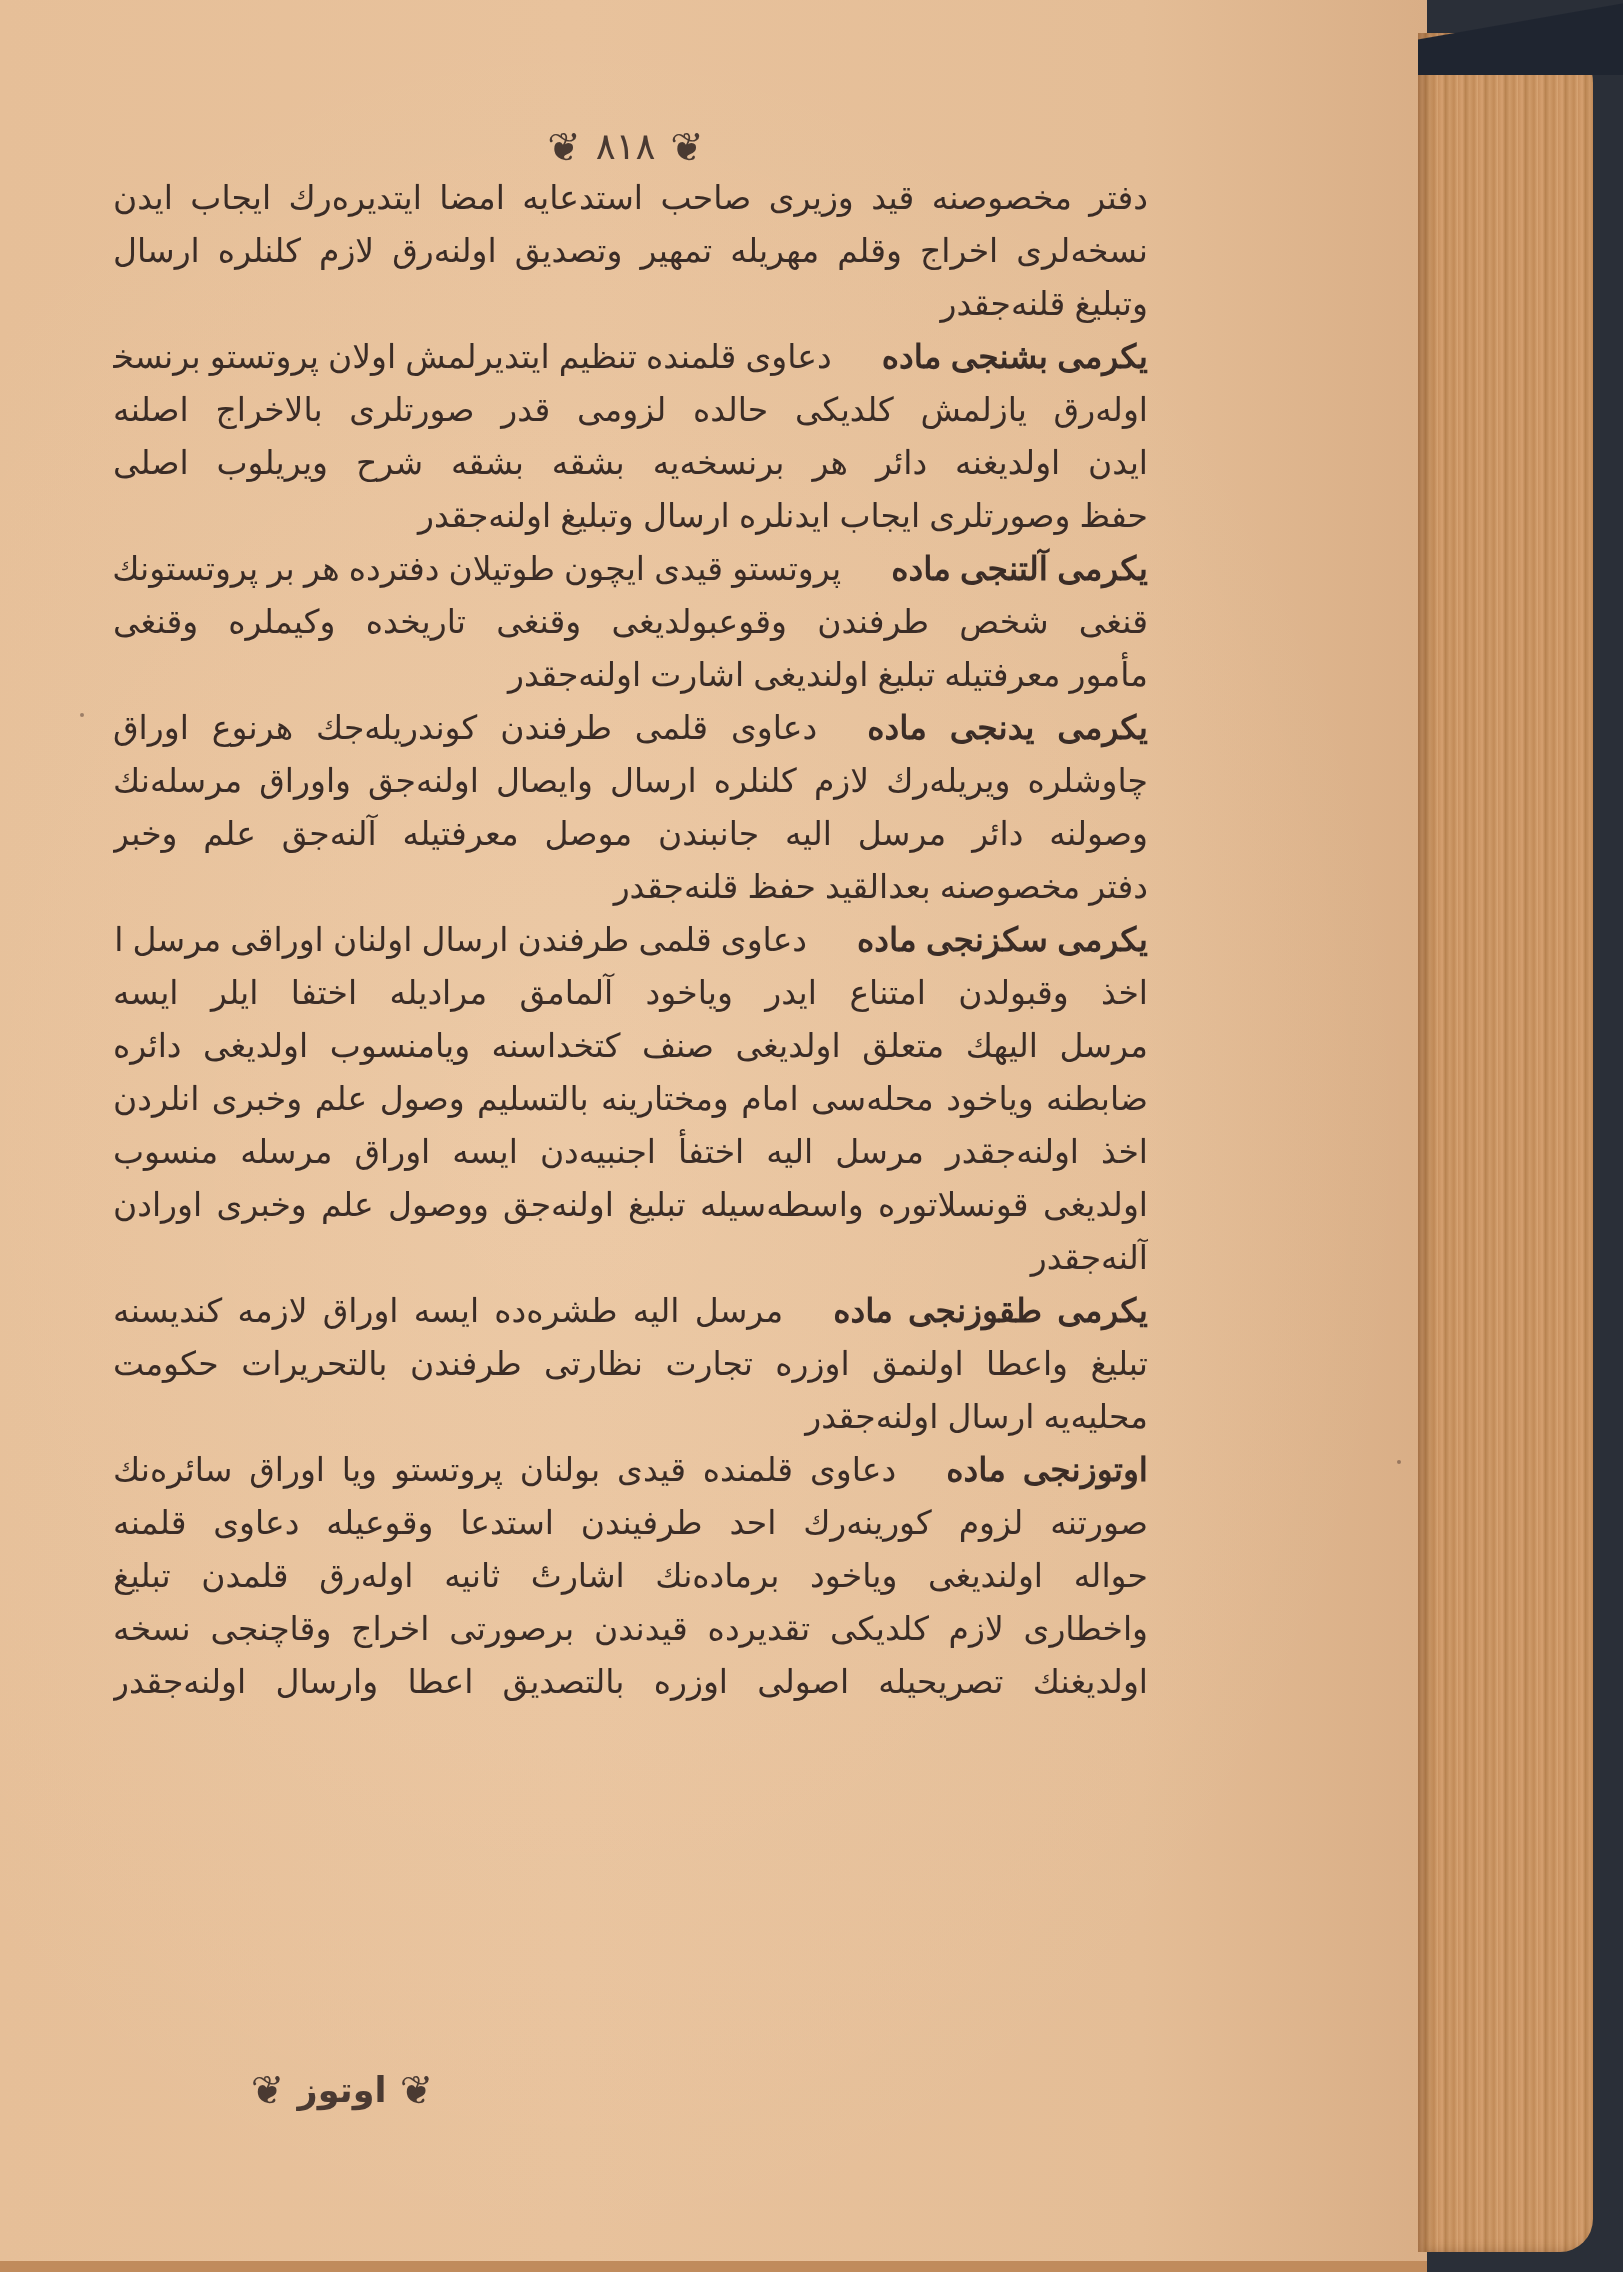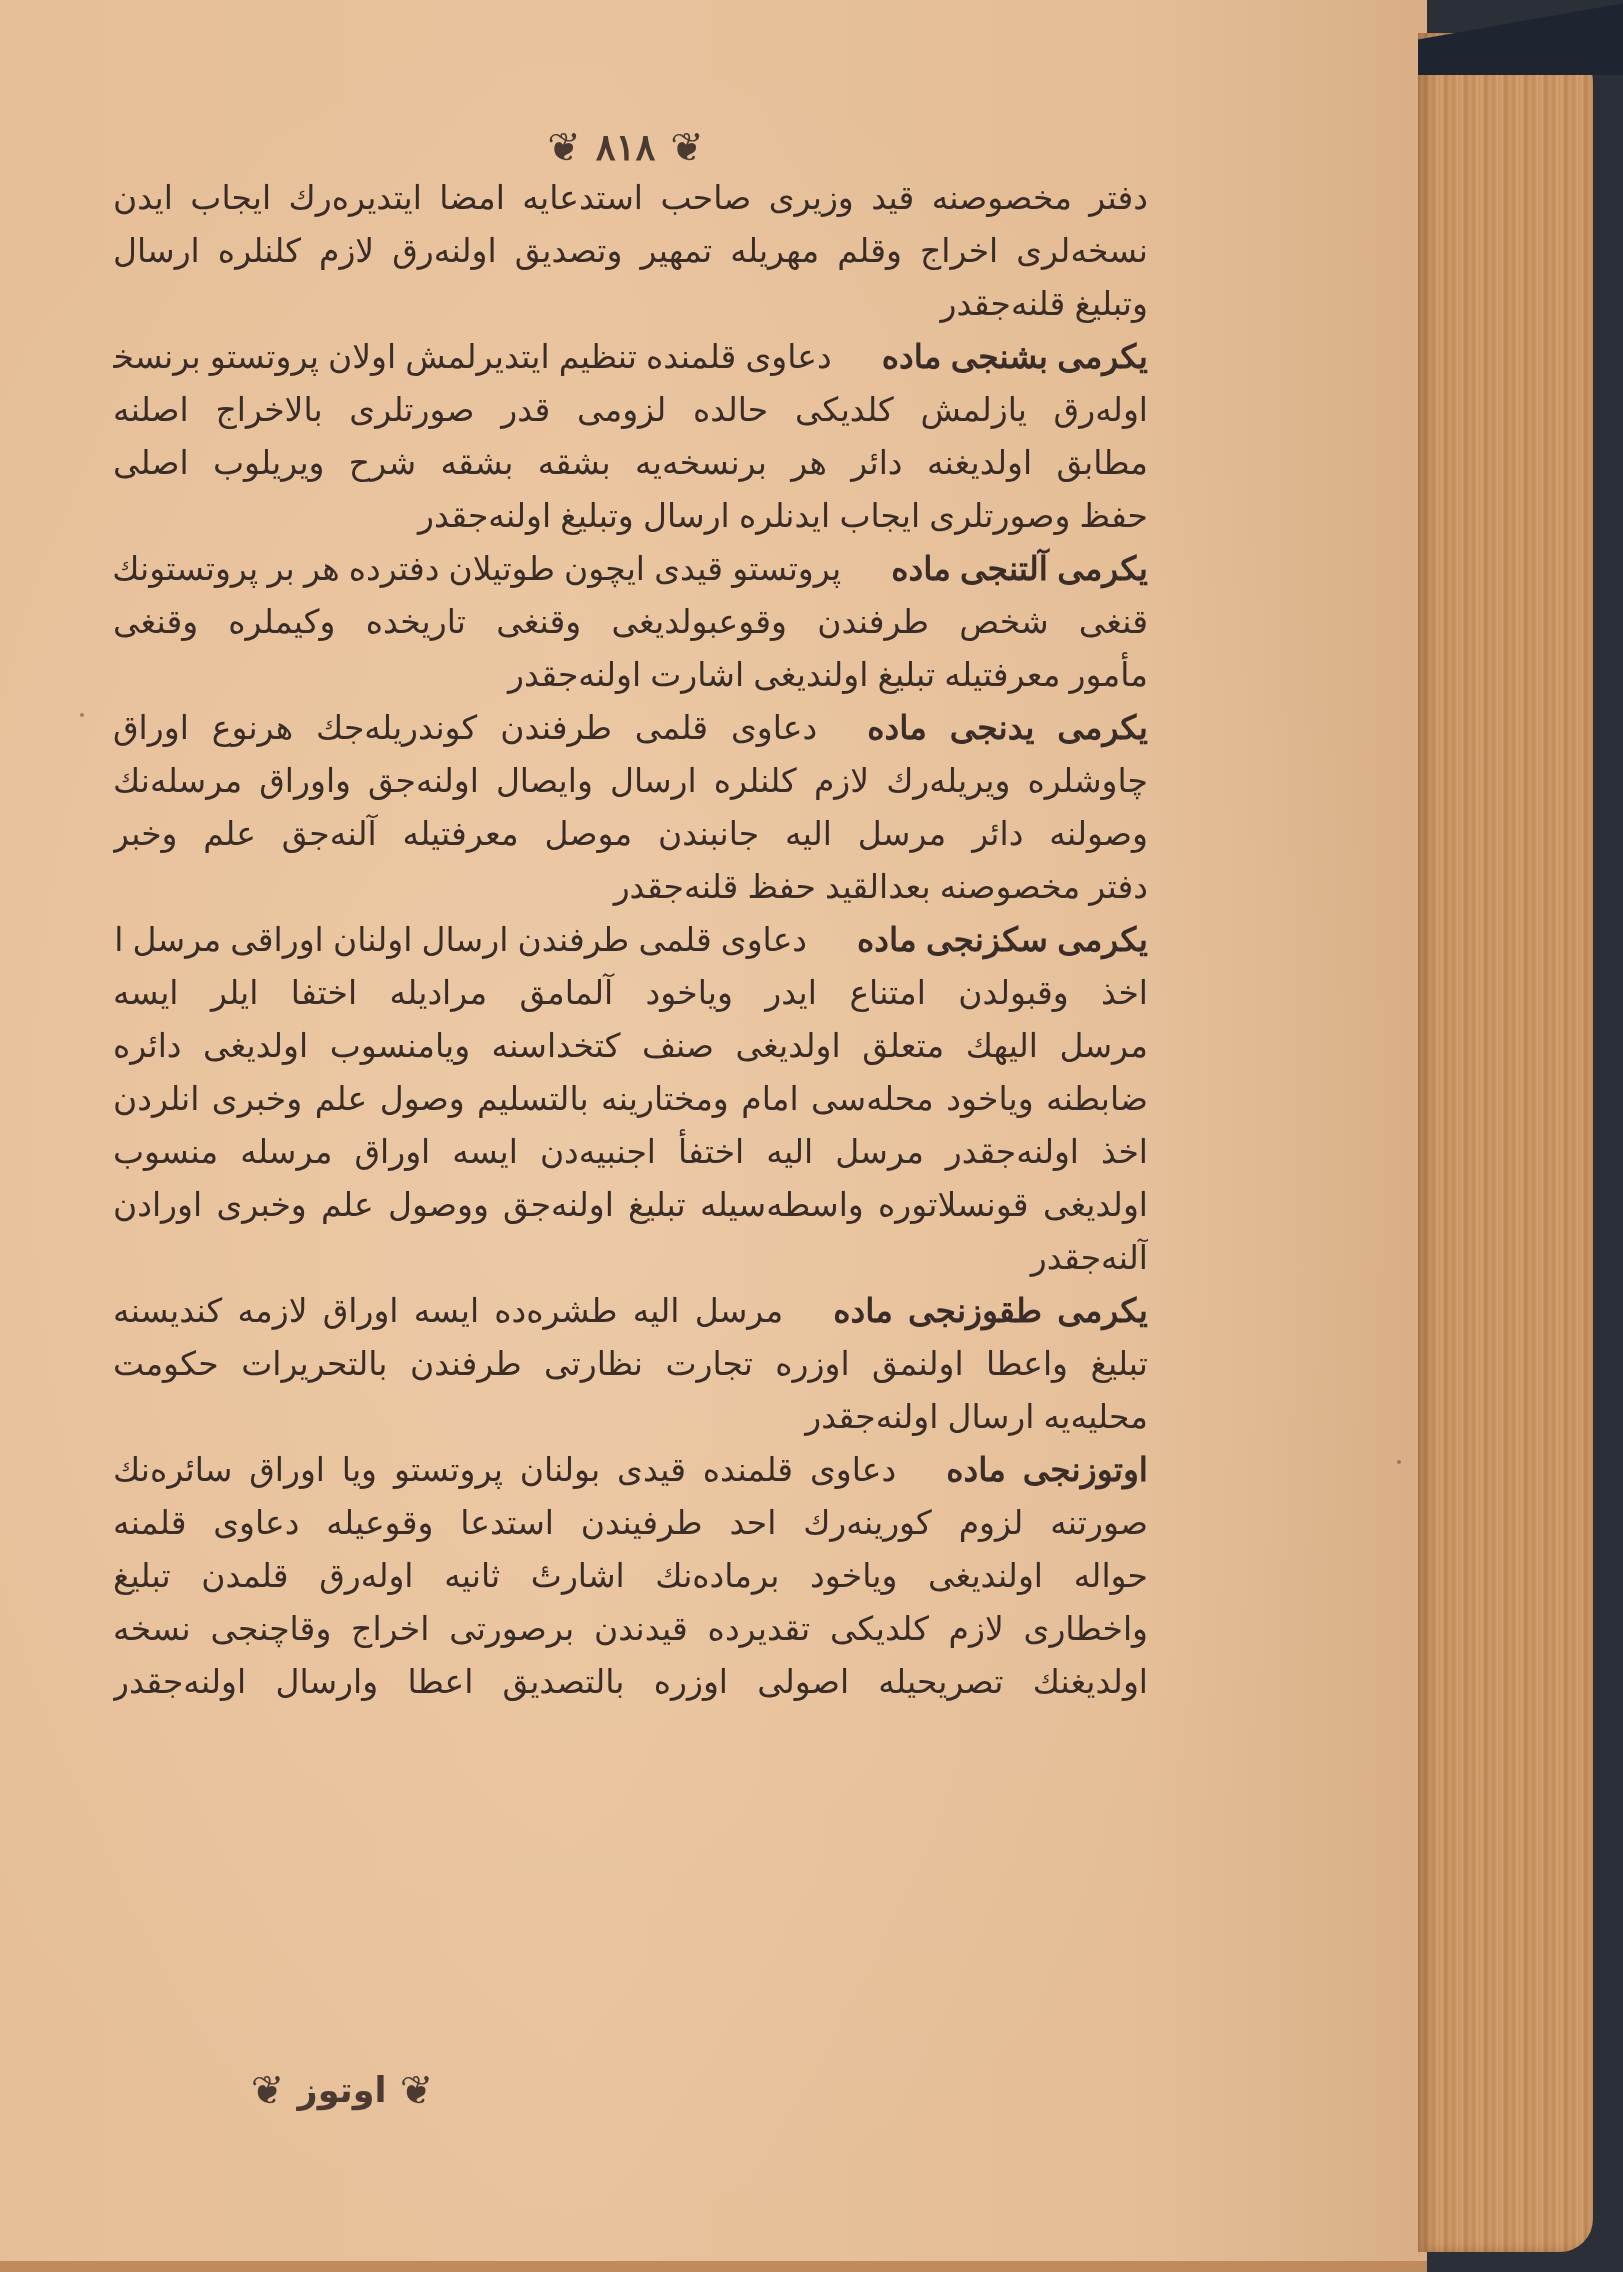--- a/index.html
+++ b/index.html
@@ -37,21 +37,21 @@
     .bottom-strip {
       position: absolute; left: 0; top: 2261px; width: 1427px; height: 11.7px;
       background: #c08b5c;
     }
     .header {
       position: absolute; left: 517px; top: 113px; width: 217px; height: 67px;
       display: flex; align-items: center; justify-content: center; gap: 15px;
       color: #4a3a32;
     }
     .orn { font-size: 40px; line-height: 1; color: #4a3a32; }
-    .page-num { font-size: 37px; font-weight: bold; direction: rtl; }
+    .page-num { font-size: 37px; font-weight: normal; direction: rtl; }
     .text {
       position: absolute; left: 113px; top: 171px; width: 1035px;
       direction: rtl; text-align: justify; text-align-last: right;
       color: #3a2c26;
       font-family: Liberation Sans, sans-serif;
       font-size: 33px; line-height: 53px;
     }
     .line { display: block; white-space: nowrap; overflow: hidden; height: 53px; }
     .line.full { text-align: justify; text-align-last: justify; }
     .line.end { text-align: center; padding-right: 0; }
@@ -80,21 +80,21 @@
   <span class="orn">❦</span>
 </div>
 
 <div class="text">
   <span class="line full"><span>دفتر مخصوصنه قيد وزيرى صاحب استدعايه امضا ايتديره‌رك ايجاب ايدن</span></span>
   <span class="line full"><span>نسخه‌لرى اخراج وقلم مهريله تمهير وتصديق اولنه‌رق لازم كلنلره ارسال</span></span>
   <span class="line end"><span>وتبليغ قلنه‌جقدر</span></span>
 
   <span class="line full"><span class="article-head">يكرمى بشنجى ماده</span><span class="gap"></span><span>دعاوى قلمنده تنظيم ايتديرلمش اولان پروتستو برنسخه</span></span>
   <span class="line full"><span>اوله‌رق يازلمش كلديكى حالده لزومى قدر صورتلرى بالاخراج اصلنه</span></span>
-  <span class="line full"><span>مطابق اولديغنه دائر هر برنسخه‌يه بشقه بشقه شرح ويريلوب اصلى</span></span>
+  <span class="line full"><span>ايدن اولديغنه دائر هر برنسخه‌يه بشقه بشقه شرح ويريلوب اصلى</span></span>
   <span class="line end"><span>حفظ وصورتلرى ايجاب ايدنلره ارسال وتبليغ اولنه‌جقدر</span></span>
 
   <span class="line full"><span class="article-head">يكرمى آلتنجى ماده</span><span class="gap"></span><span>پروتستو قيدى ايچون طوتيلان دفترده هر بر پروتستونك</span></span>
   <span class="line full"><span>قنغى شخص طرفندن وقوعبولديغى وقنغى تاريخده وكيملره وقنغى</span></span>
   <span class="line end"><span>مأمور معرفتيله تبليغ اولنديغى اشارت اولنه‌جقدر</span></span>
 
   <span class="line full"><span class="article-head">يكرمى يدنجى ماده</span><span class="gap"></span><span>دعاوى قلمى طرفندن كوندريله‌جك هرنوع اوراق</span></span>
   <span class="line full"><span>چاوشلره ويريله‌رك لازم كلنلره ارسال وايصال اولنه‌جق واوراق مرسله‌نك</span></span>
   <span class="line full"><span>وصولنه دائر مرسل اليه جانبندن موصل معرفتيله آلنه‌جق علم وخبر</span></span>
   <span class="line end"><span>دفتر مخصوصنه بعدالقيد حفظ قلنه‌جقدر</span></span>

